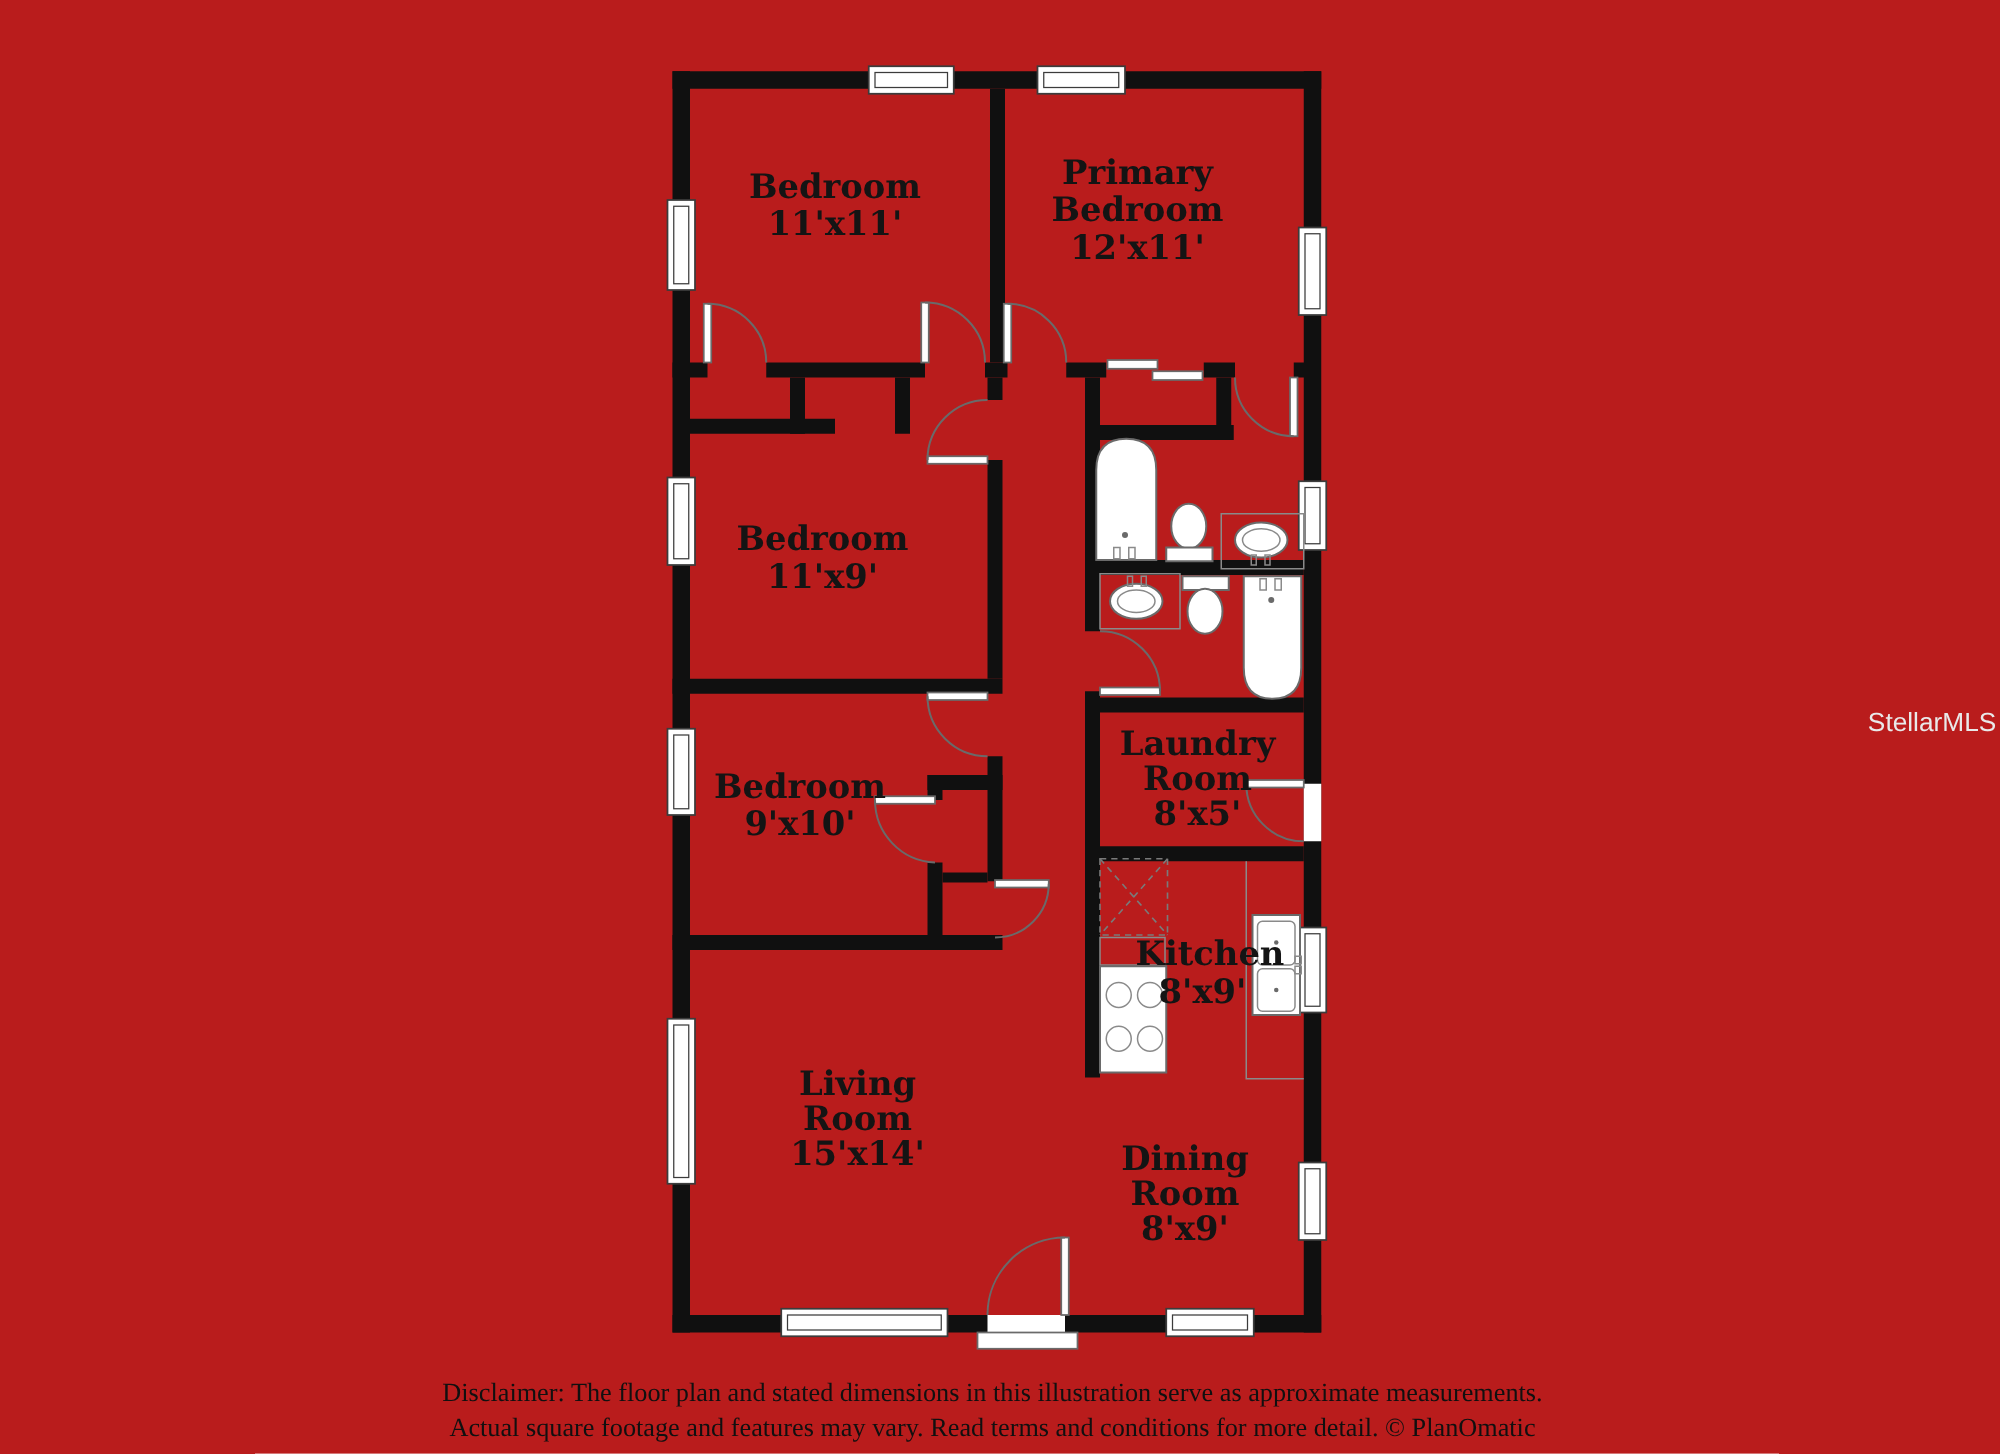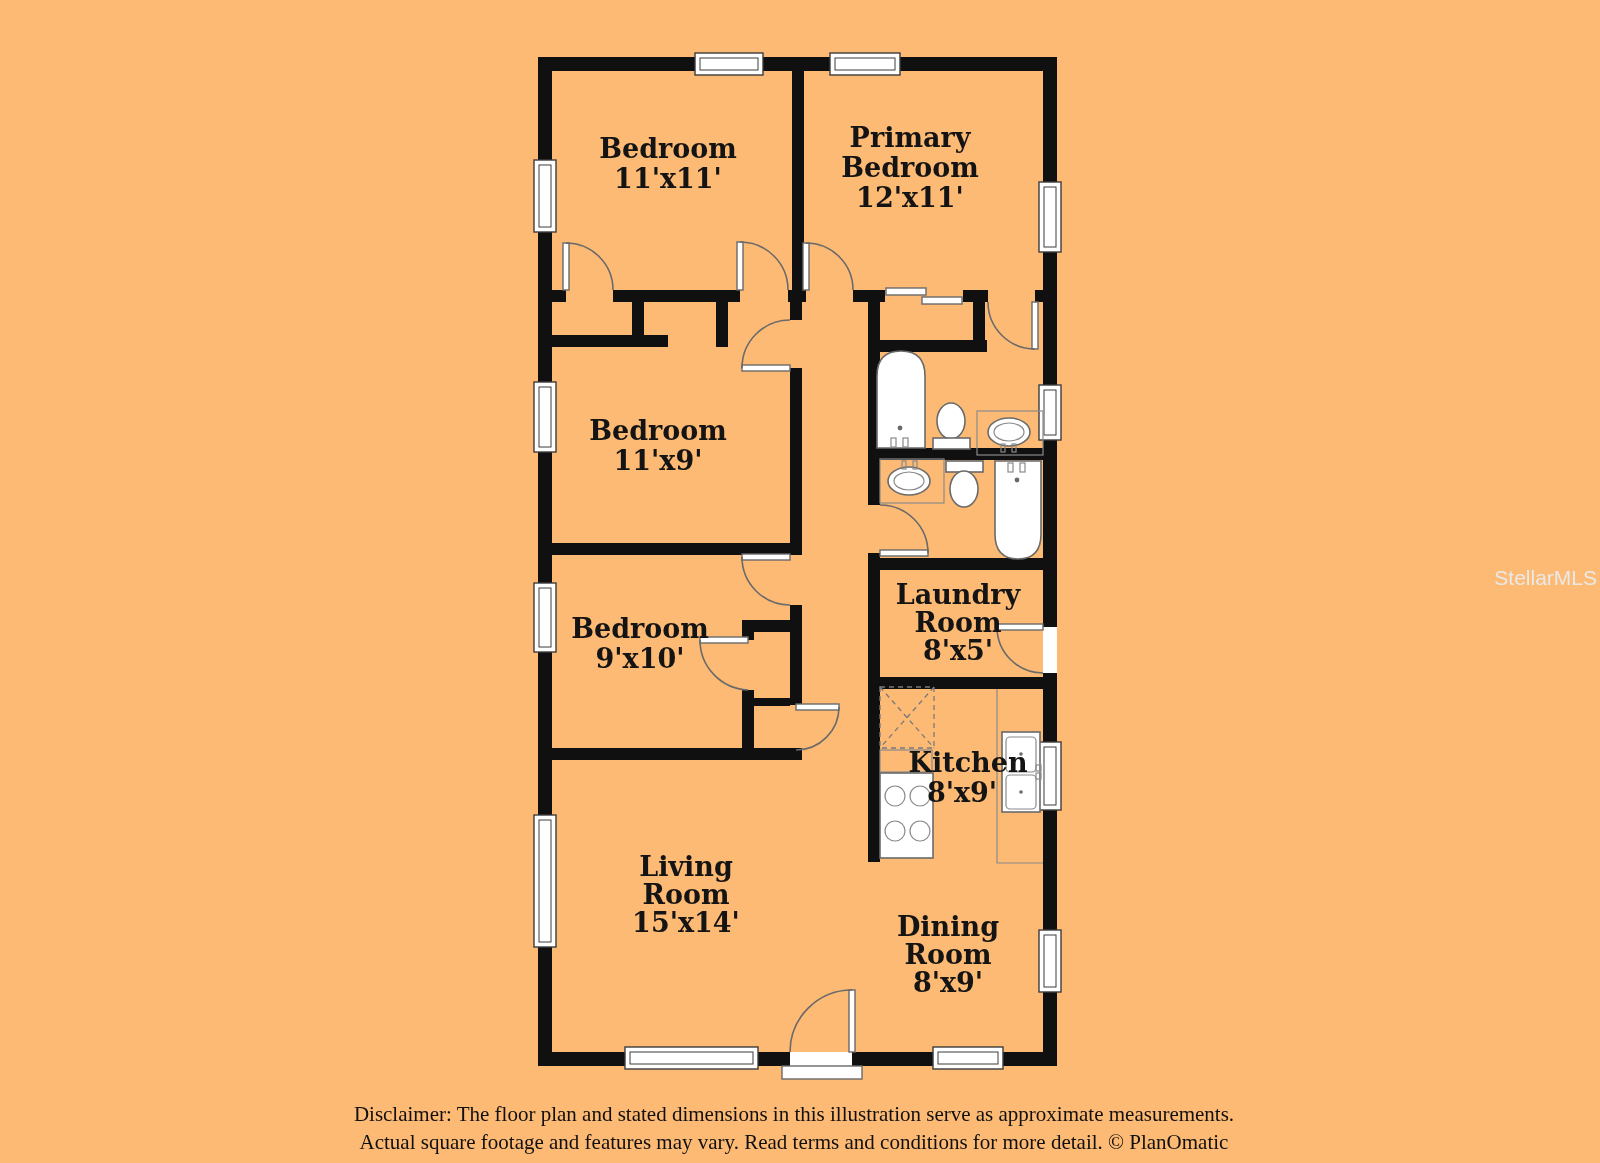--- a/index.html
+++ b/index.html
@@ -1,16 +1,16 @@
 <!DOCTYPE html>
 <html><head>
 <meta charset="utf-8">
 <style>
   html,body{margin:0;padding:0;background:#ffffff;}
-  #page{position:relative;width:1600px;height:1163px;background:#fdba74;overflow:hidden;
+  #page{position:relative;width:1600px;height:1163px;background:#b91c1c;overflow:hidden;
         font-family:"Liberation Sans",sans-serif;}
   svg{position:absolute;left:0;top:0;}
   .wall{fill:#101010;stroke:none;}
   .mask{fill:#ffffff;stroke:none;}
   .win{fill:#ffffff;stroke:#3c3c3c;stroke-width:1.4;}
   .winin{fill:none;stroke:#3c3c3c;stroke-width:1;}
   .panel{fill:#ffffff;stroke:#6a6a6a;stroke-width:1.4;}
   .arc{fill:none;stroke:#6a6a6a;stroke-width:1.6;}
   .fx{fill:#ffffff;stroke:#6a6a6a;stroke-width:1.6;}
   .fxl{fill:none;stroke:#8a8a8a;stroke-width:1.2;}

